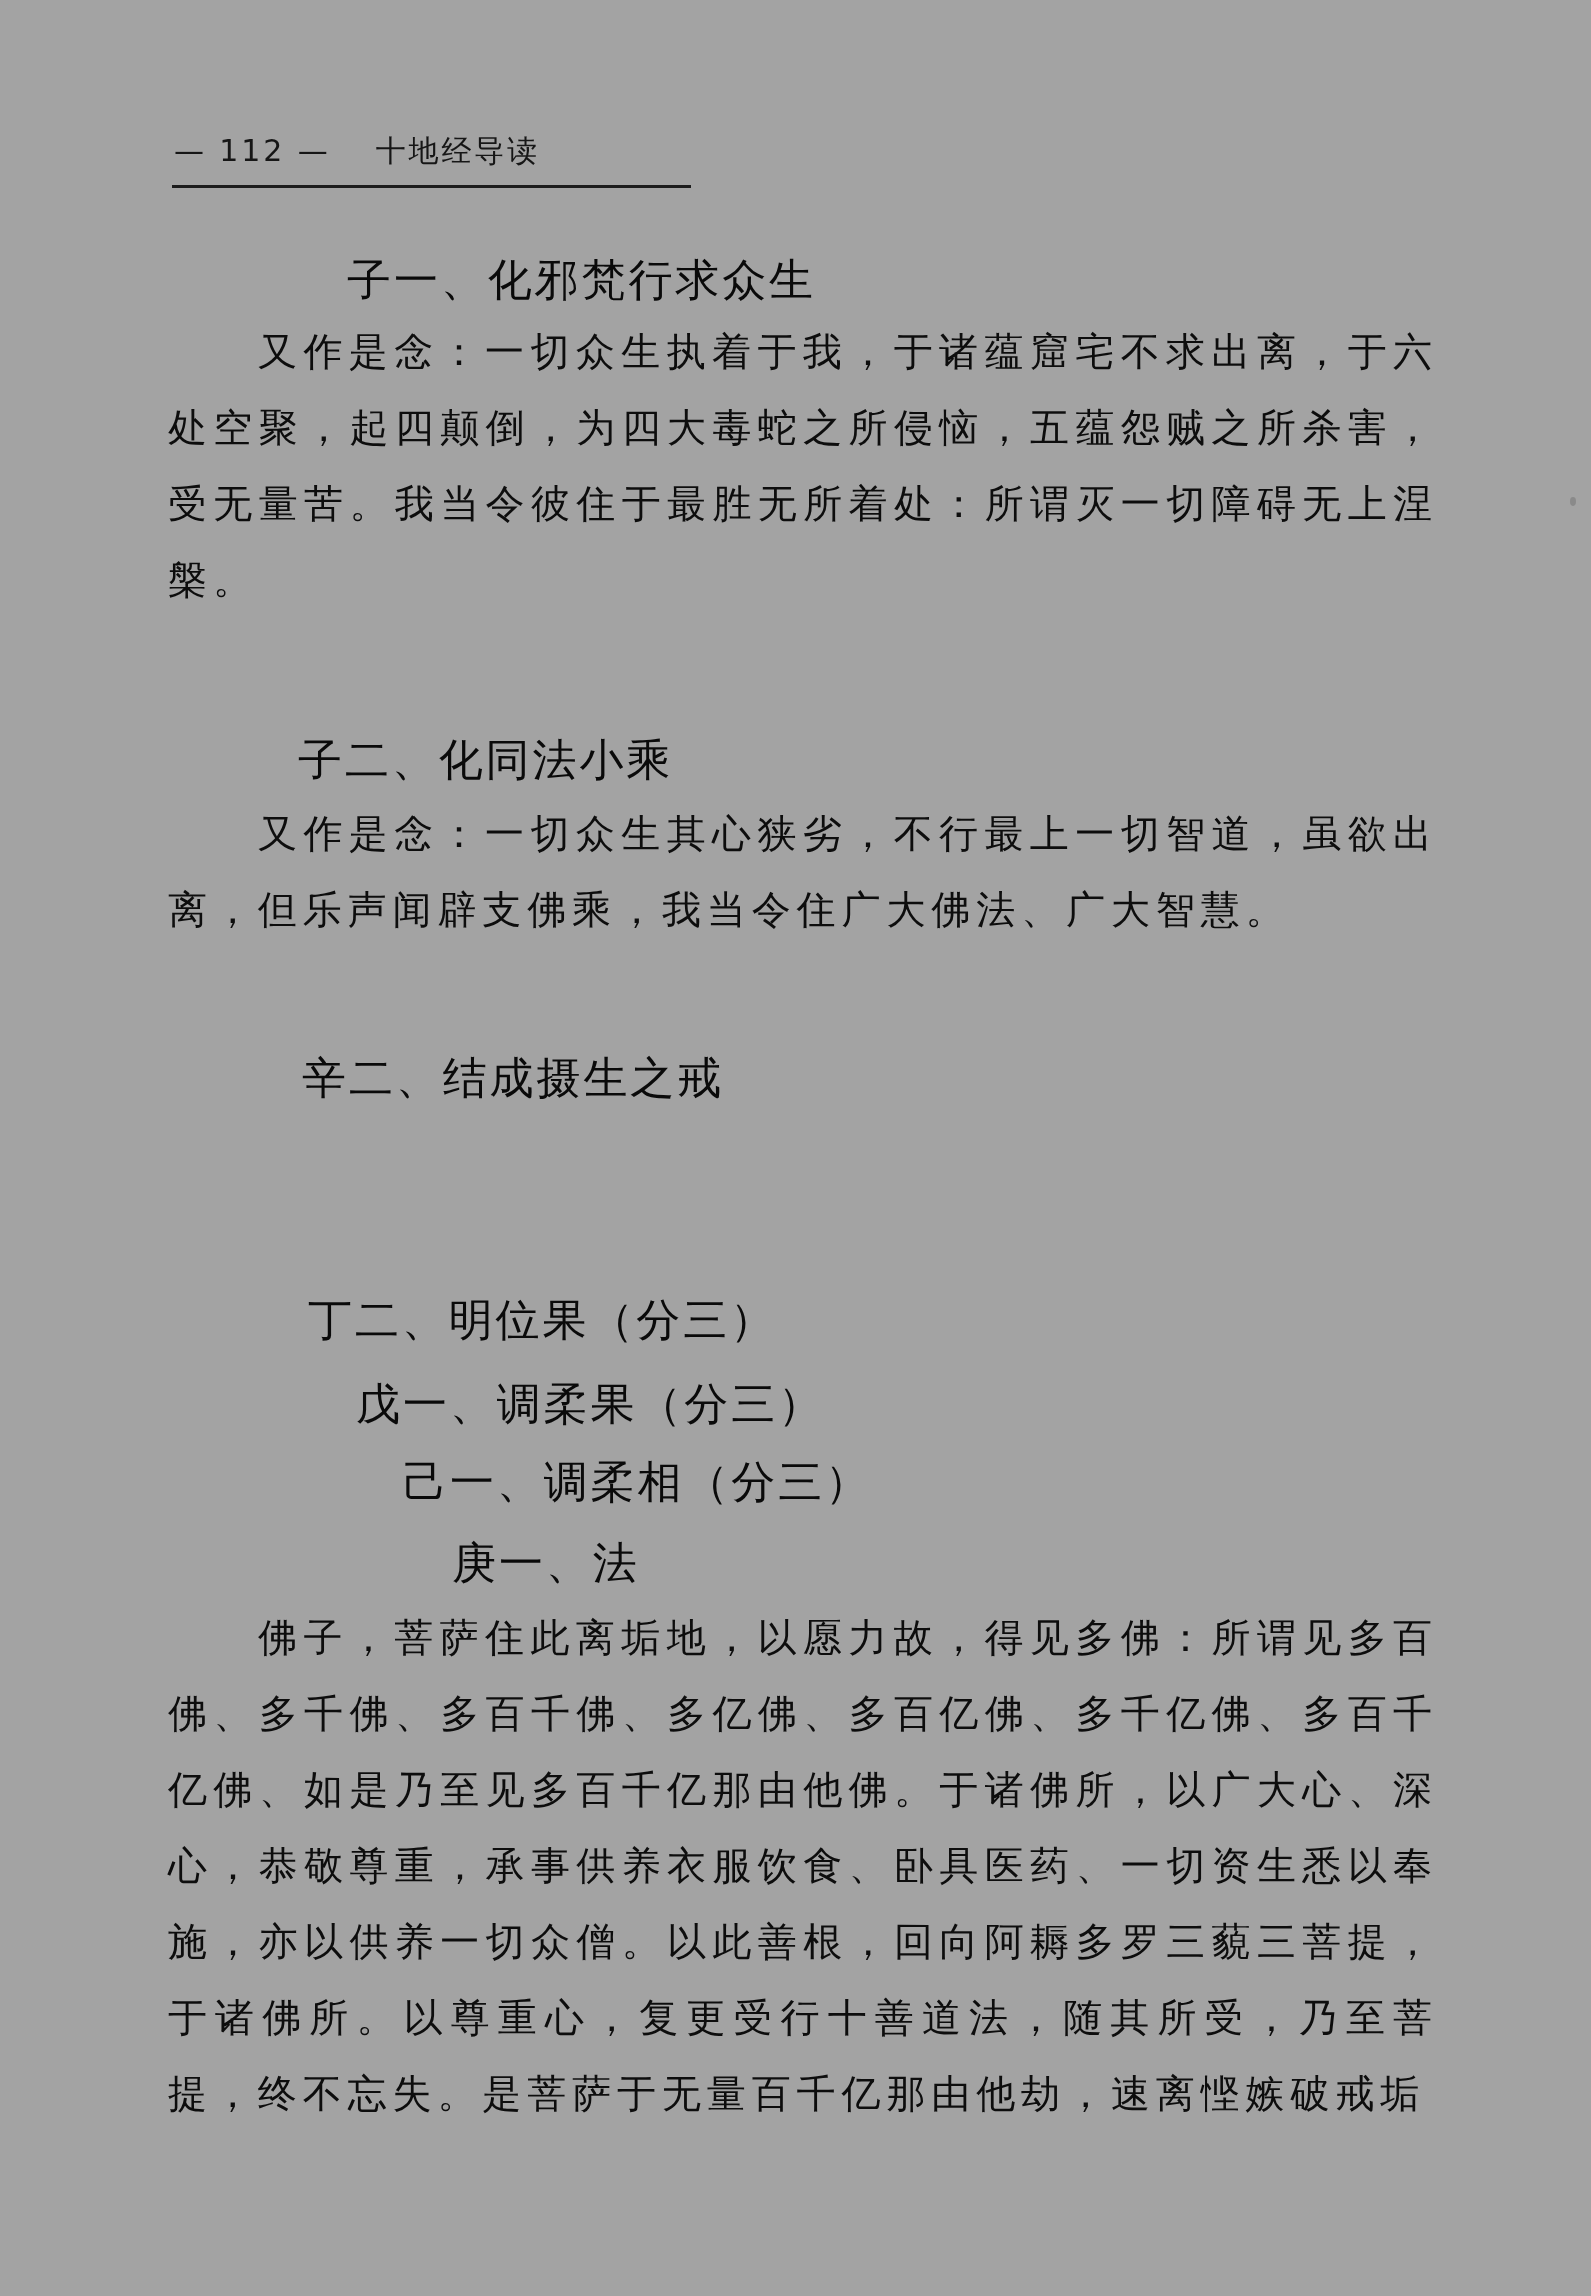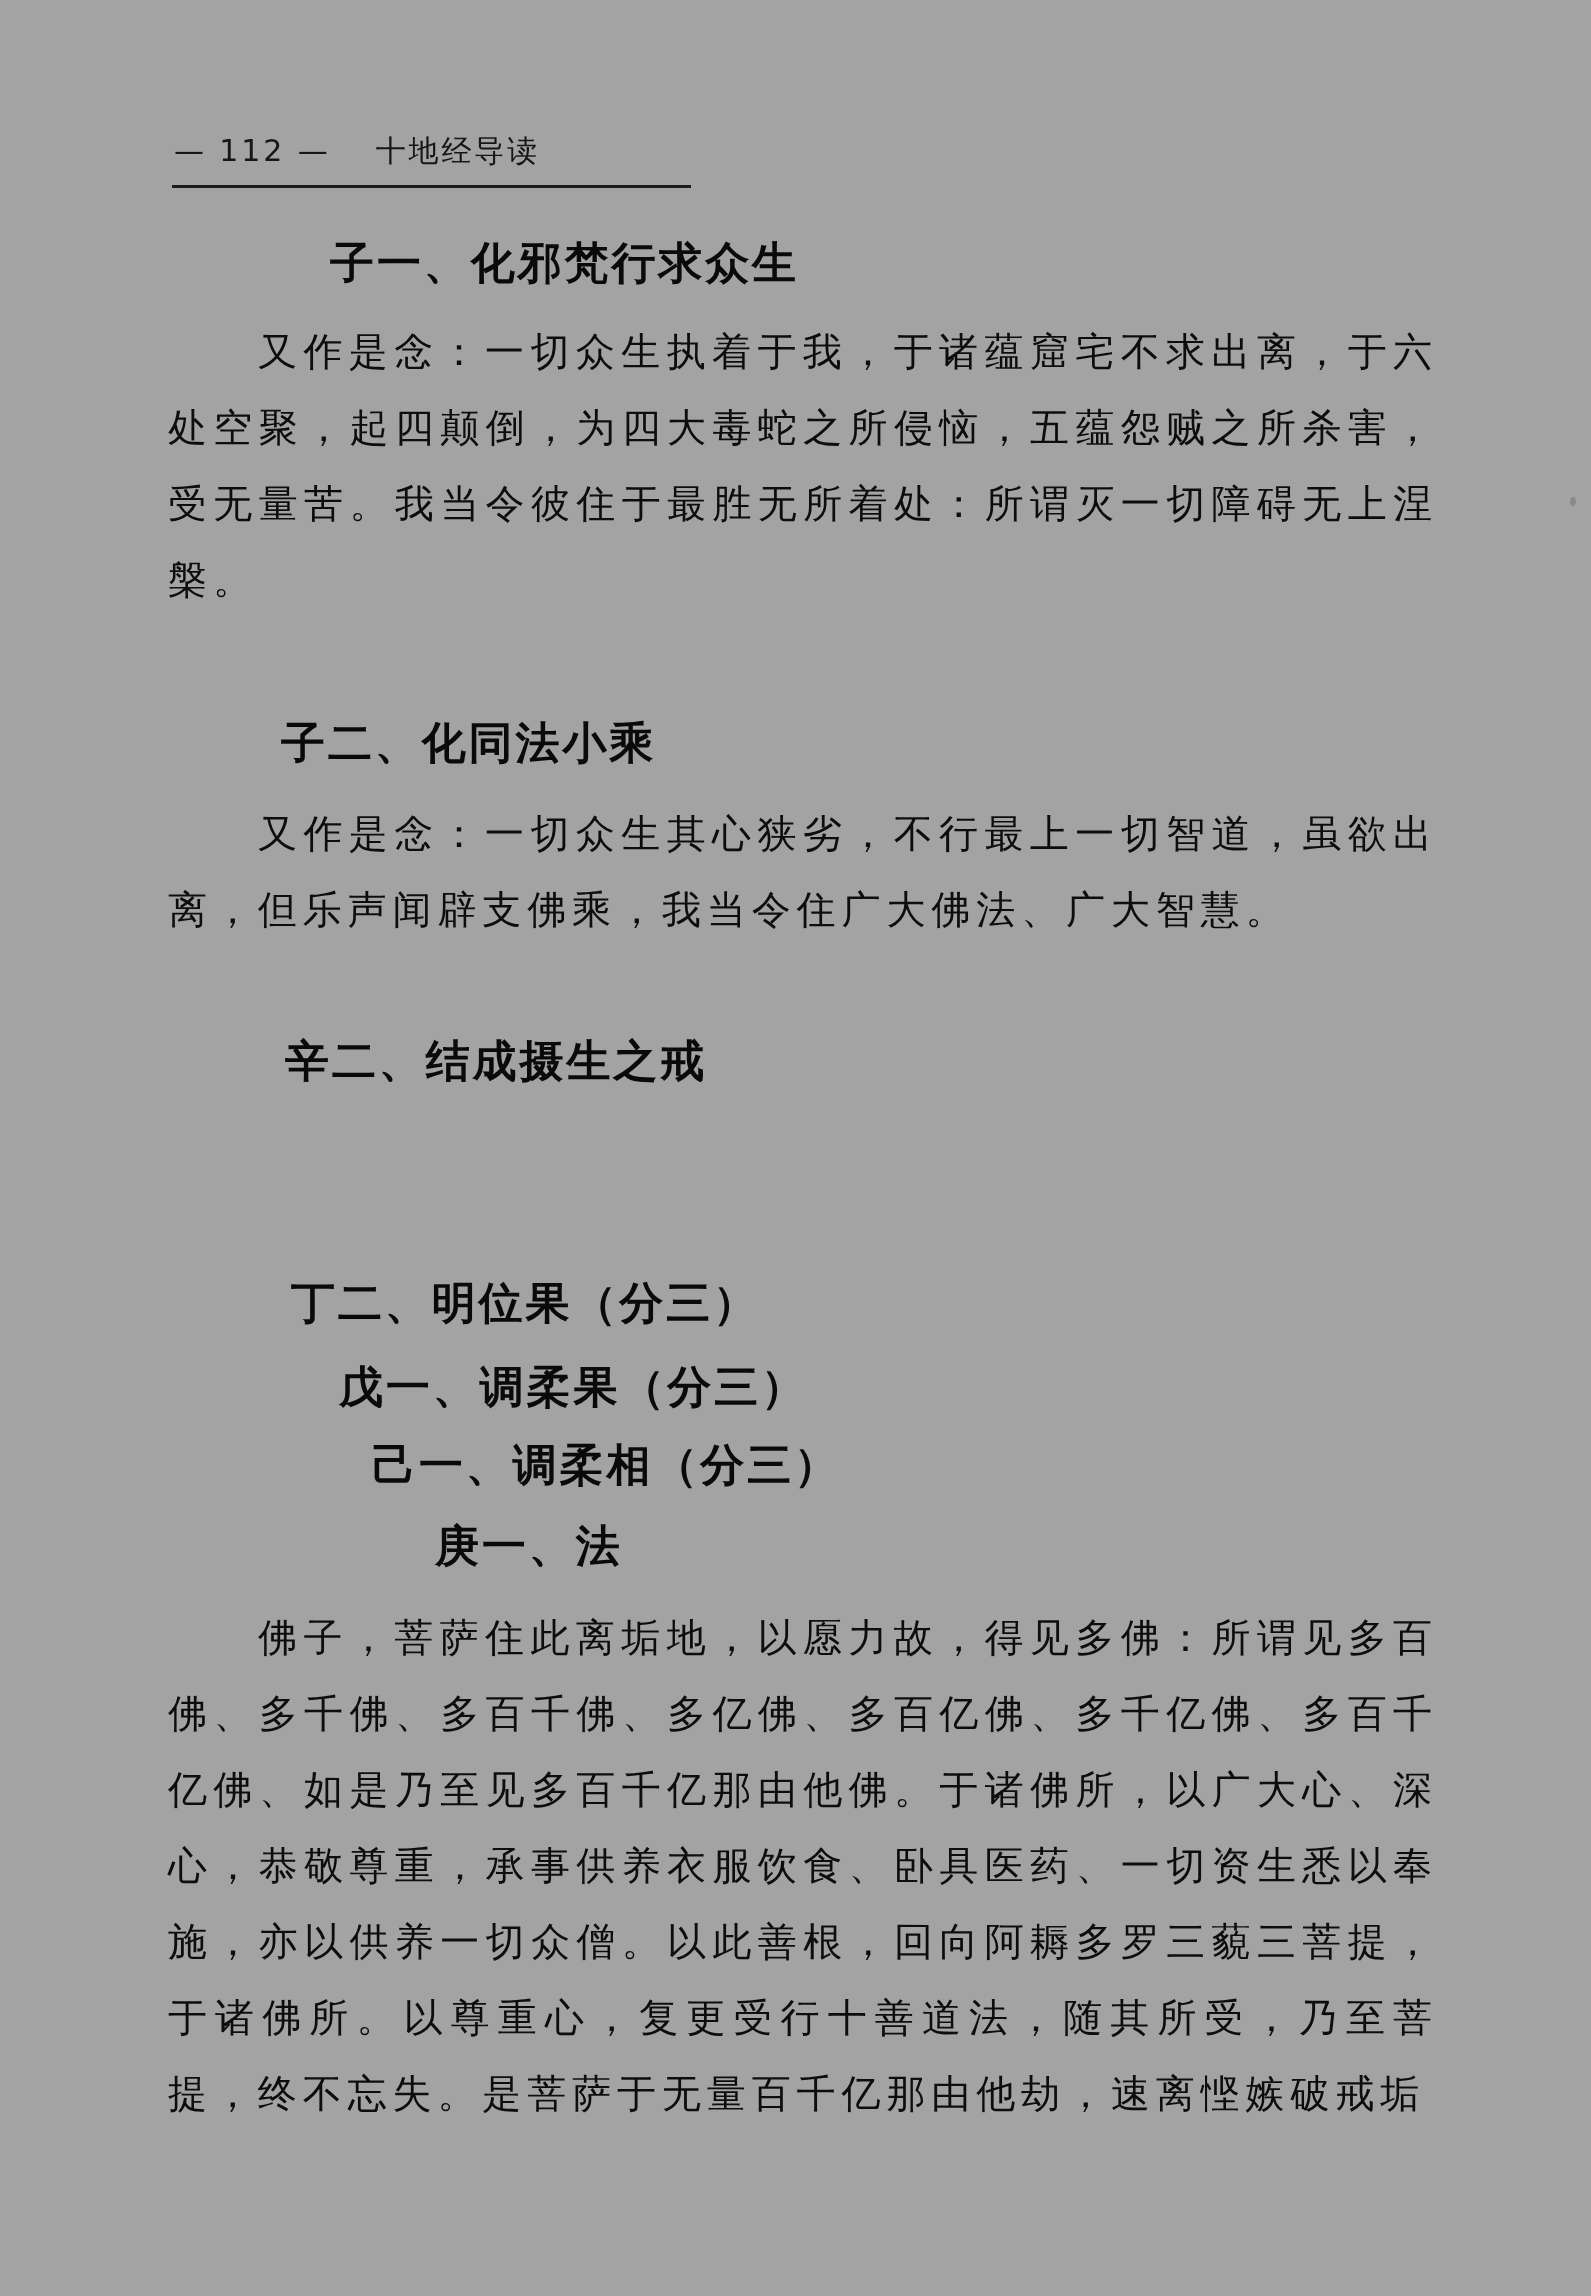--- a/index.html
+++ b/index.html
@@ -31,33 +31,33 @@
     position: absolute;
     left: 172px;
     top: 185px;
     width: 519px;
     height: 2.9px;
     background: #1c1c1c;
   }
   
   .hd {
     position: absolute;
-    margin: 0;
+    margin: 17px;
     font-size: 44px;
-    font-weight: bold;
+    font-weight: normal;
     letter-spacing: 2.9px;
     white-space: nowrap;
     color: #0a0a0a;
   }
   .hd-zi1   { left: 330px; top: 234px; }
   .hd-zi2   { left: 281px; top: 714px; }
   .hd-xin2  { left: 285px; top: 1032px; }
   .hd-ding2 { left: 291px; top: 1274px; }
   .hd-wu1   { left: 339px; top: 1358px; }
-  .hd-ji1   { left: 372px; top: 1436px; text-align: right; }
+  .hd-ji1   { left: 386px; top: 1436px; text-align: right; }
   .hd-geng1 { left: 435px; top: 1517px; }
   
   .para {
     position: absolute;
     left: 164px;
     width: 1270px;
     margin: 4px;
     font-size: 39px;
     line-height: 76px;
     letter-spacing: 5.9px;

